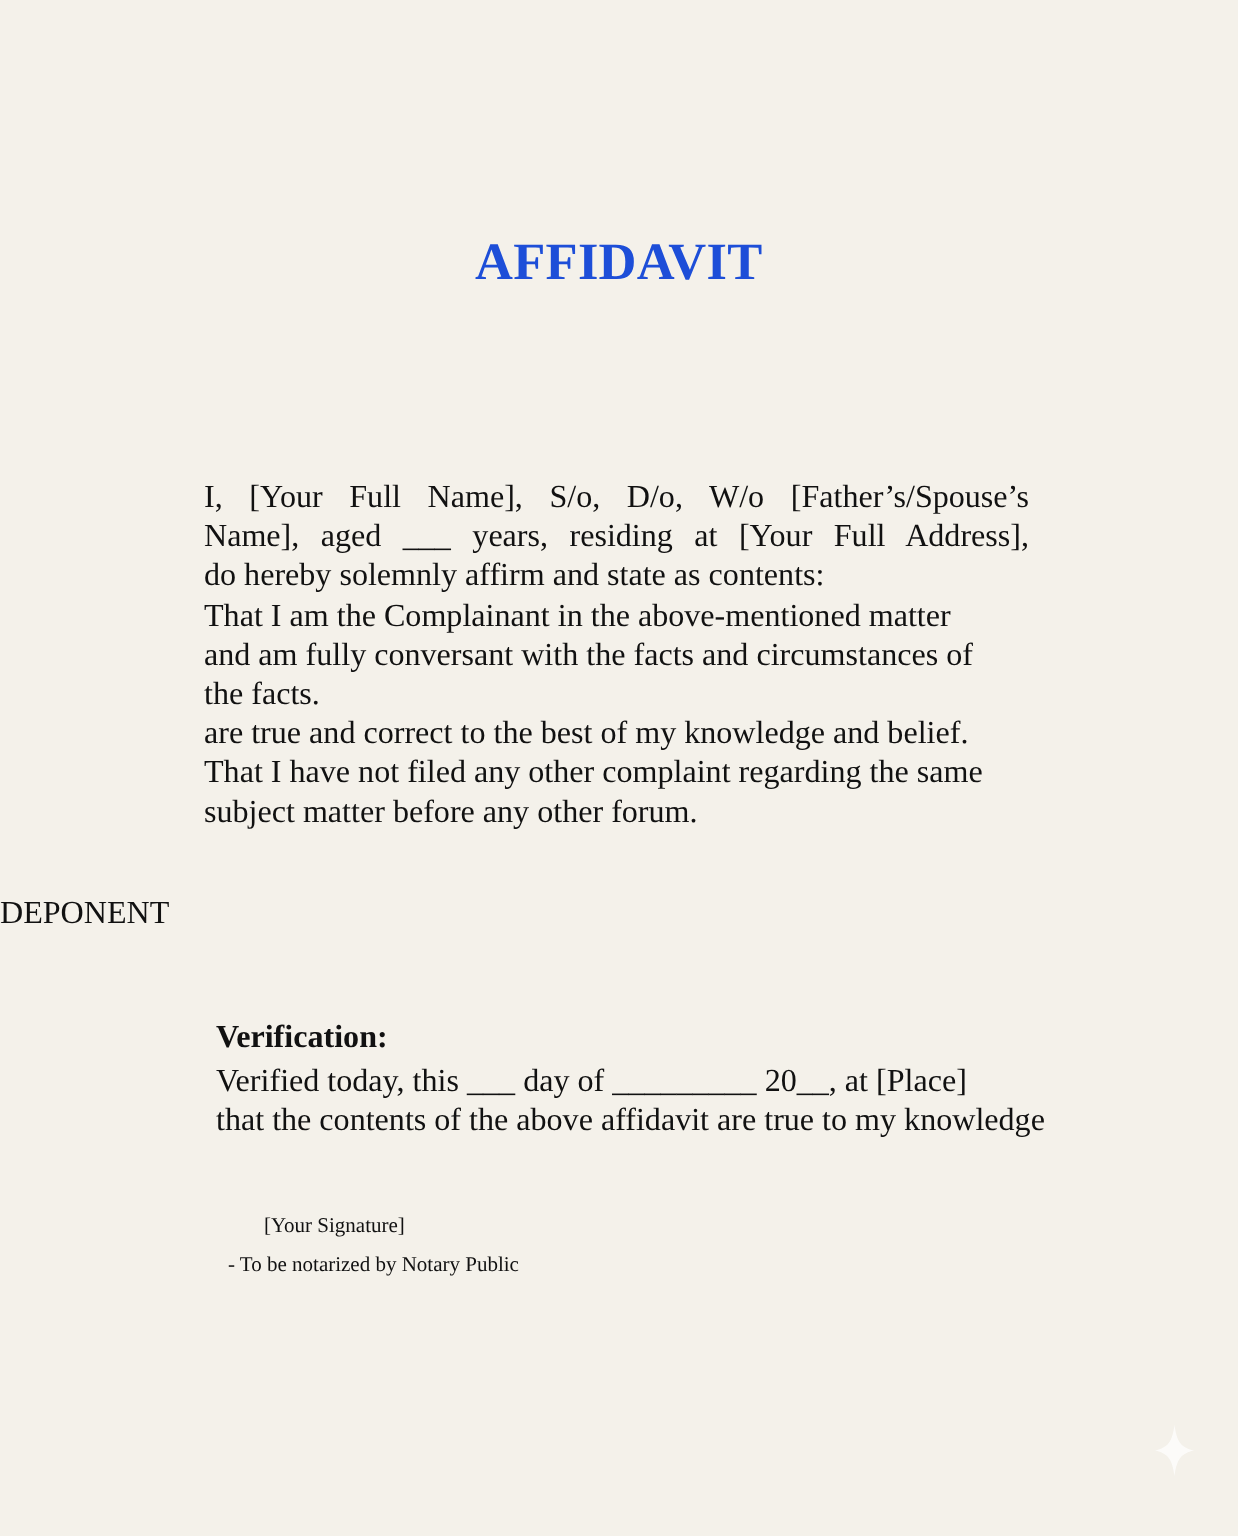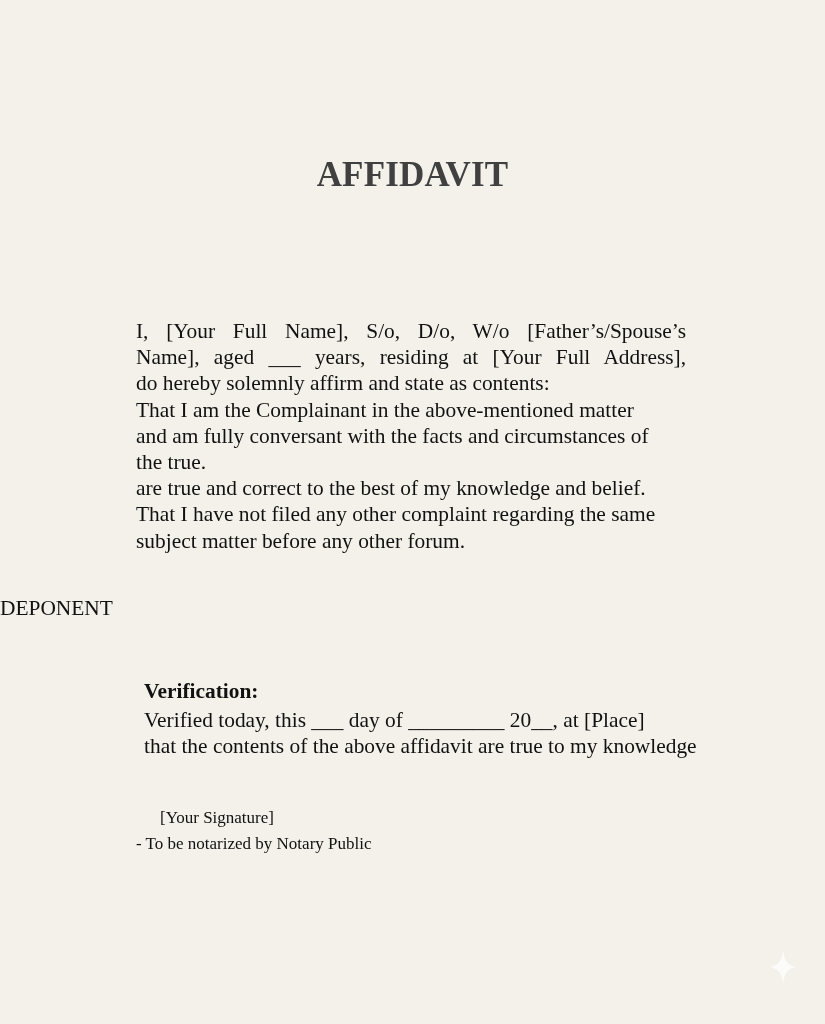--- a/index.html
+++ b/index.html
@@ -24,21 +24,21 @@
     }
     .title {
       position: absolute;
       top: 155px;
       left: 0;
       width: 825px;
       text-align: center;
       font-weight: bold;
       font-size: 35px;
       letter-spacing: 0.2px;
-      color: #404040;
+      color: #1d4ed8;
       margin: 0;
     }
     .body-block {
       position: absolute;
       left: 136px;
       top: 303px;
       width: 550px;
       font-size: 21.4px;
       line-height: 26.2px;
       margin-top: 15px;
@@ -67,23 +67,23 @@
       font-size: 21.4px;
       line-height: 26.5px;
     }
     .verification-heading {
       font-weight: bold;
       display: block;
       margin-bottom: 2px;
     }
     .signature-block {
       position: absolute;
-      left: 136px;
+      left: 152px;
       top: 805px;
-      font-size: 17px;
+      font-size: 14px;
       line-height: 26px;
     }
     .signature {
       display: block;
       padding-left: 24px;
     }
     .sparkle {
       position: absolute;
       left: 770px;
       top: 950px;
@@ -99,21 +99,21 @@
 <div class="page">
 
   <h1 class="title">AFFIDAVIT</h1>
 
   <div class="body-block">
     <span class="line justify">I, [Your Full Name], S/o, D/o, W/o [Father’s/Spouse’s</span>
     <span class="line justify">Name], aged ___ years, residing at [Your Full Address],</span>
     <span class="line">do hereby solemnly affirm and state as contents:</span>
     <span class="line">That I am the Complainant in the above-mentioned matter</span>
     <span class="line">and am fully conversant with the facts and circumstances of</span>
-    <span class="line">the true.</span>
+    <span class="line">the facts.</span>
     <span class="line">are true and correct to the best of my knowledge and belief.</span>
     <span class="line">That I have not filed any other complaint regarding the same</span>
     <span class="line">subject matter before any other forum.</span>
   </div>
 
   <div class="deponent">DEPONENT</div>
 
   <div class="verification">
     <span class="verification-heading">Verification:</span>
     <span class="line">Verified today, this ___ day of _________ 20__, at [Place]</span>

